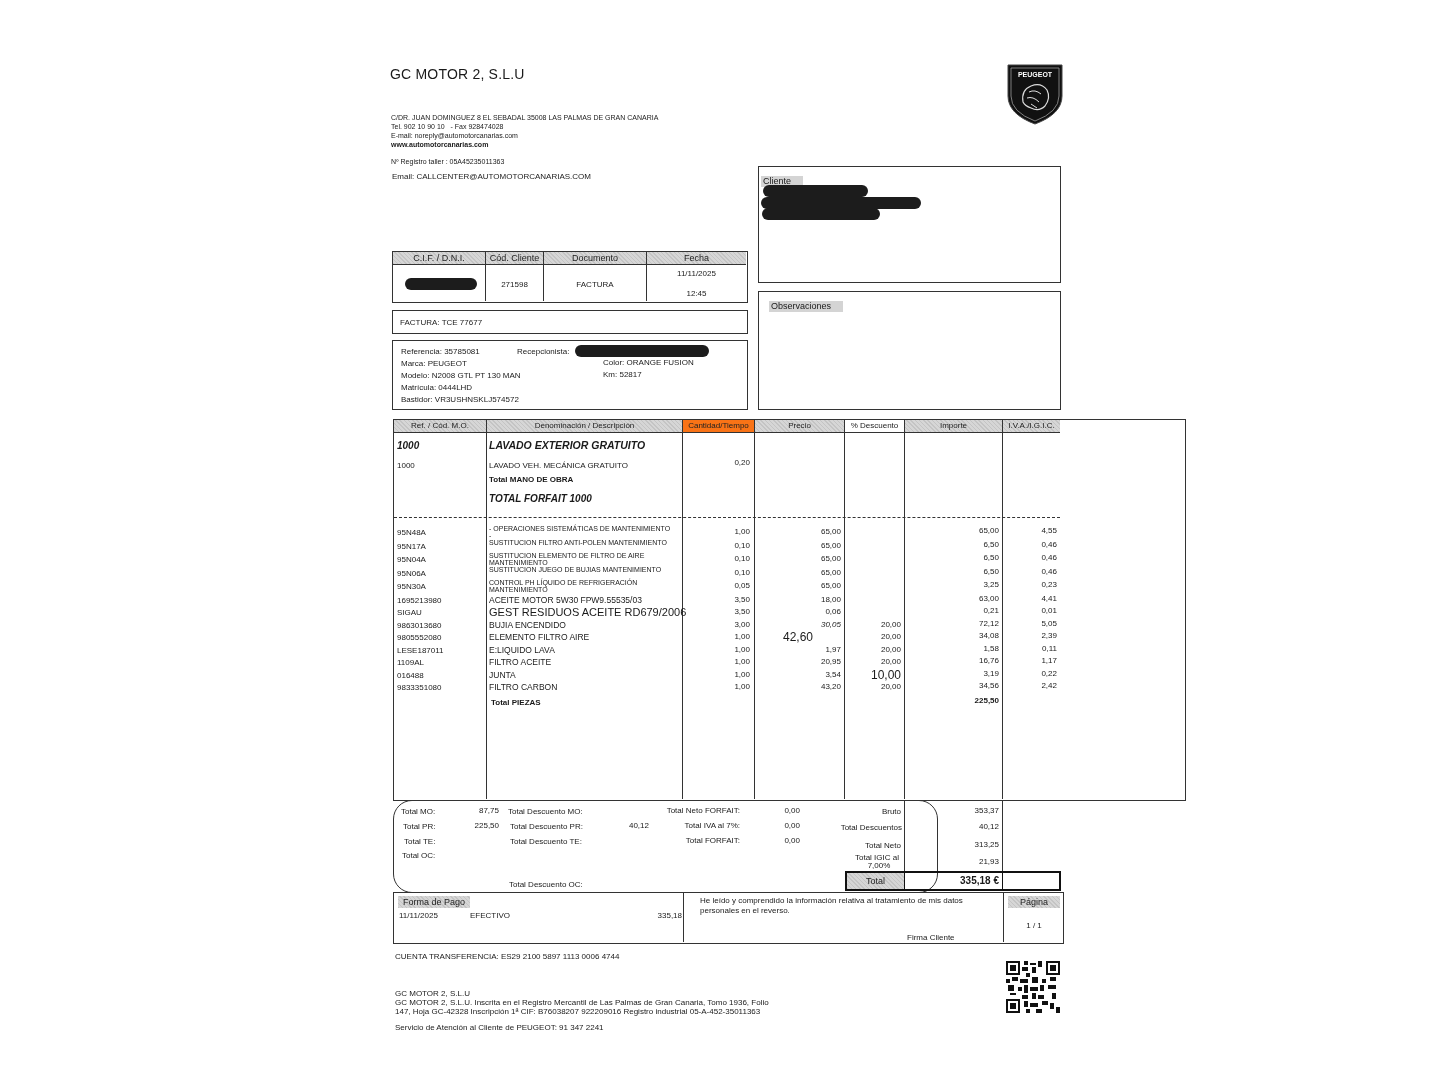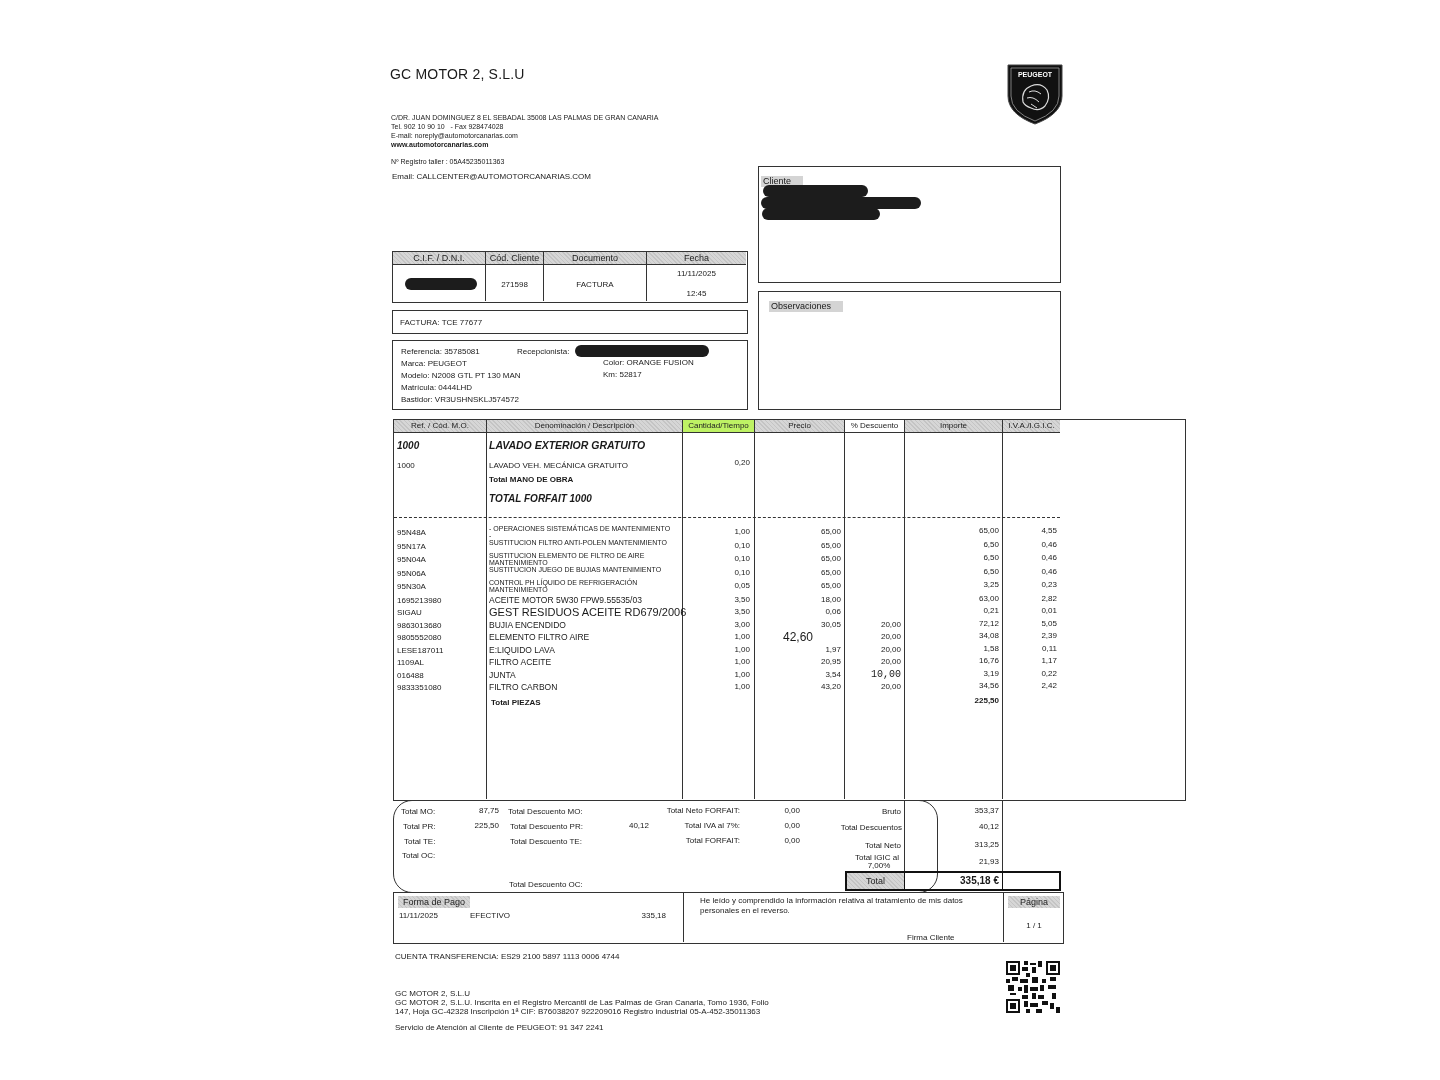--- a/index.html
+++ b/index.html
@@ -83,21 +83,21 @@
   <div class="abs t8" style="left:8px; top:30px;">Modelo: N2008 GTL PT 130 MAN</div>
   <div class="abs t8" style="left:210px; top:29px;">Km: 52817</div>
   <div class="abs t8" style="left:8px; top:42px;">Matrícula: 0444LHD</div>
   <div class="abs t8" style="left:8px; top:54px;">Bastidor: VR3USHNSKLJ574572</div>
 </div>
 
 <div class="box" style="left:393px; top:419px; width:793px; height:382px;">
 
   <div class="hdrcell abs" style="left:0; top:0; width:92px; font-size:8px;">Ref. / Cód. M.O.</div>
   <div class="hdrcell abs" style="left:93px; top:0; width:195px; font-size:8px;">Denominación / Descripción</div>
-  <div class="hdrcell abs" style="left:289px; top:0; width:71px; font-size:8px; background:#bef264;">Cantidad/Tiempo</div>
+  <div class="hdrcell abs" style="left:289px; top:0; width:71px; font-size:8px; background:#f97316;">Cantidad/Tiempo</div>
   <div class="hdrcell abs" style="left:361px; top:0; width:89px; font-size:8px;">Precio</div>
   <div class="hdrcell abs" style="left:451px; top:0; width:59px; font-size:8px; background:#fff;">% Descuento</div>
   <div class="hdrcell abs" style="left:511px; top:0; width:97px; font-size:8px;">Importe</div>
   <div class="hdrcell abs" style="left:609px; top:0; width:57px; font-size:8px;">I.V.A./I.G.I.C.</div>
   <div class="hline" style="left:0; top:12px; width:666px;"></div>
 
   <div class="vline" style="left:92px; top:0; height:379px;"></div>
   <div class="vline" style="left:288px; top:0; height:379px;"></div>
   <div class="vline" style="left:360px; top:0; height:379px;"></div>
   <div class="vline" style="left:450px; top:0; height:379px;"></div>
@@ -166,38 +166,38 @@
         <div style="position: absolute; left: 609px; top: -1px; width: 54px; text-align: right; font-size: 8px; line-height: 10px;">0,23</div>
       </div>
       <div style="position: absolute; left: 0px; top: 68px; width: 666px; height: 13px;">
         <div style="position: absolute; left: 3px; top: 1px; font-size: 8px; line-height: 10px;">1695213980</div>
         <div style="position: absolute; left: 95px; top: 0px; font-size: 8.5px; line-height: 10px; white-space: nowrap;">ACEITE MOTOR 5W30 FPW9.55535/03</div>
         <div style="position: absolute; left: 95px; top: 5px; font-size: 7px; line-height: 7px;"></div>
         <div style="position: absolute; left: 289px; top: 0px; width: 67px; text-align: right; font-size: 8px; line-height: 10px;">3,50</div>
         <div style="position: absolute; left: 361px; top: 0px; width: 86px; text-align: right; font-size: 8px; line-height: 10px;">18,00</div>
         <div style="position: absolute; left: 451px; top: 0px; width: 56px; text-align: right; font-size: 8px; line-height: 10px;"></div>
         <div style="position: absolute; left: 511px; top: -1px; width: 94px; text-align: right; font-size: 8px; line-height: 10px;">63,00</div>
-        <div style="position: absolute; left: 609px; top: -1px; width: 54px; text-align: right; font-size: 8px; line-height: 10px;">2,82</div>
+        <div style="position: absolute; left: 609px; top: -1px; width: 54px; text-align: right; font-size: 8px; line-height: 10px;">4,41</div>
       </div>
       <div style="position: absolute; left: 0px; top: 80px; width: 666px; height: 13px;">
         <div style="position: absolute; left: 3px; top: 1px; font-size: 8px; line-height: 10px;">SIGAU</div>
         <div style="position: absolute; left: 95px; top: 0px; font-size: 11px; line-height: 10px; white-space: nowrap;">GEST RESIDUOS ACEITE RD679/2006</div>
         <div style="position: absolute; left: 95px; top: 5px; font-size: 7px; line-height: 7px;"></div>
         <div style="position: absolute; left: 289px; top: 0px; width: 67px; text-align: right; font-size: 8px; line-height: 10px;">3,50</div>
         <div style="position: absolute; left: 361px; top: 0px; width: 86px; text-align: right; font-size: 8px; line-height: 10px;">0,06</div>
         <div style="position: absolute; left: 451px; top: 0px; width: 56px; text-align: right; font-size: 8px; line-height: 10px;"></div>
         <div style="position: absolute; left: 511px; top: -1px; width: 94px; text-align: right; font-size: 8px; line-height: 10px;">0,21</div>
         <div style="position: absolute; left: 609px; top: -1px; width: 54px; text-align: right; font-size: 8px; line-height: 10px;">0,01</div>
       </div>
       <div style="position: absolute; left: 0px; top: 93px; width: 666px; height: 13px;">
         <div style="position: absolute; left: 3px; top: 1px; font-size: 8px; line-height: 10px;">9863013680</div>
         <div style="position: absolute; left: 95px; top: 0px; font-size: 8.5px; line-height: 10px; white-space: nowrap;">BUJIA ENCENDIDO</div>
         <div style="position: absolute; left: 95px; top: 5px; font-size: 7px; line-height: 7px;"></div>
         <div style="position: absolute; left: 289px; top: 0px; width: 67px; text-align: right; font-size: 8px; line-height: 10px;">3,00</div>
-        <div style="position: absolute; left: 361px; top: 0px; width: 86px; text-align: right; font-size: 8px; line-height: 10px;">30,05</div>
+        <div style="position: absolute; left: 361px; top: 0px; width: 86px; text-align: right; font-size: 8px; line-height: 10px; font-style: italic;">30,05</div>
         <div style="position: absolute; left: 451px; top: 0px; width: 56px; text-align: right; font-size: 8px; line-height: 10px;">20,00</div>
         <div style="position: absolute; left: 511px; top: -1px; width: 94px; text-align: right; font-size: 8px; line-height: 10px;">72,12</div>
         <div style="position: absolute; left: 609px; top: -1px; width: 54px; text-align: right; font-size: 8px; line-height: 10px;">5,05</div>
       </div>
       <div style="position: absolute; left: 0px; top: 105px; width: 666px; height: 13px;">
         <div style="position: absolute; left: 3px; top: 1px; font-size: 8px; line-height: 10px;">9805552080</div>
         <div style="position: absolute; left: 95px; top: 0px; font-size: 8.5px; line-height: 10px; white-space: nowrap;">ELEMENTO FILTRO AIRE</div>
         <div style="position: absolute; left: 95px; top: 5px; font-size: 7px; line-height: 7px;"></div>
         <div style="position: absolute; left: 289px; top: 0px; width: 67px; text-align: right; font-size: 8px; line-height: 10px;">1,00</div>
         <div style="position: absolute; left: 361px; top: 0px; width: 86px; text-align: center; font-size: 12px; line-height: 10px;">42,60</div>
@@ -224,21 +224,21 @@
         <div style="position: absolute; left: 451px; top: 0px; width: 56px; text-align: right; font-size: 8px; line-height: 10px;">20,00</div>
         <div style="position: absolute; left: 511px; top: -1px; width: 94px; text-align: right; font-size: 8px; line-height: 10px;">16,76</div>
         <div style="position: absolute; left: 609px; top: -1px; width: 54px; text-align: right; font-size: 8px; line-height: 10px;">1,17</div>
       </div>
       <div style="position: absolute; left: 0px; top: 143px; width: 666px; height: 13px;">
         <div style="position: absolute; left: 3px; top: 1px; font-size: 8px; line-height: 10px;">016488</div>
         <div style="position: absolute; left: 95px; top: 0px; font-size: 8.5px; line-height: 10px; white-space: nowrap;">JUNTA</div>
         <div style="position: absolute; left: 95px; top: 5px; font-size: 7px; line-height: 7px;"></div>
         <div style="position: absolute; left: 289px; top: 0px; width: 67px; text-align: right; font-size: 8px; line-height: 10px;">1,00</div>
         <div style="position: absolute; left: 361px; top: 0px; width: 86px; text-align: right; font-size: 8px; line-height: 10px;">3,54</div>
-        <div style="position: absolute; left: 451px; top: 0px; width: 56px; text-align: right; font-size: 10px; line-height: 10px; font-family: Liberation Mono, monospace;">10,00</div>
+        <div style="position: absolute; left: 451px; top: 0px; width: 56px; text-align: right; font-size: 12px; line-height: 10px;">10,00</div>
         <div style="position: absolute; left: 511px; top: -1px; width: 94px; text-align: right; font-size: 8px; line-height: 10px;">3,19</div>
         <div style="position: absolute; left: 609px; top: -1px; width: 54px; text-align: right; font-size: 8px; line-height: 10px;">0,22</div>
       </div>
       <div style="position: absolute; left: 0px; top: 155px; width: 666px; height: 13px;">
         <div style="position: absolute; left: 3px; top: 1px; font-size: 8px; line-height: 10px;">9833351080</div>
         <div style="position: absolute; left: 95px; top: 0px; font-size: 8.5px; line-height: 10px; white-space: nowrap;">FILTRO CARBON</div>
         <div style="position: absolute; left: 95px; top: 5px; font-size: 7px; line-height: 7px;"></div>
         <div style="position: absolute; left: 289px; top: 0px; width: 67px; text-align: right; font-size: 8px; line-height: 10px;">1,00</div>
         <div style="position: absolute; left: 361px; top: 0px; width: 86px; text-align: right; font-size: 8px; line-height: 10px;">43,20</div>
         <div style="position: absolute; left: 451px; top: 0px; width: 56px; text-align: right; font-size: 8px; line-height: 10px;">20,00</div>
@@ -292,21 +292,21 @@
     <div class="vline" style="left:155px; top:0; height:16px; border-color:#111;"></div>
   </div>
 </div>
 
 <div class="box" style="left:393px; top:892px; width:671px; height:52px;">
   <div class="vline" style="left:289px; top:0; height:49px;"></div>
   <div class="vline" style="left:609px; top:0; height:49px;"></div>
   <div class="hdrcell abs" style="left:4px; top:3px; width:72px;">Forma de Pago</div>
   <div class="abs t8" style="left:5px; top:18px;">11/11/2025</div>
   <div class="abs t8" style="left:76px; top:18px;">EFECTIVO</div>
-  <div class="abs t8 right" style="left:216px; top:18px; width:56px;">335,18</div>
+  <div class="abs t8 right" style="left:232px; top:18px; width:56px;">335,18</div>
 
   <div class="abs t8" style="left:306px; top:3px; width:290px; line-height:10px;">He leído y comprendido la información relativa al tratamiento de mis datos personales en el reverso.</div>
   <div class="abs t8" style="left:513px; top:40px;">Firma Cliente</div>
 
   <div class="hdrcell abs" style="left:614px; top:3px; width:52px;">Página</div>
   <div class="abs t8 center" style="left:612px; top:28px; width:56px;">1 / 1</div>
 </div>
 
 <div class="abs t8" style="left:395px; top:952px;">CUENTA TRANSFERENCIA: ES29 2100 5897 1113 0006 4744</div>
 

